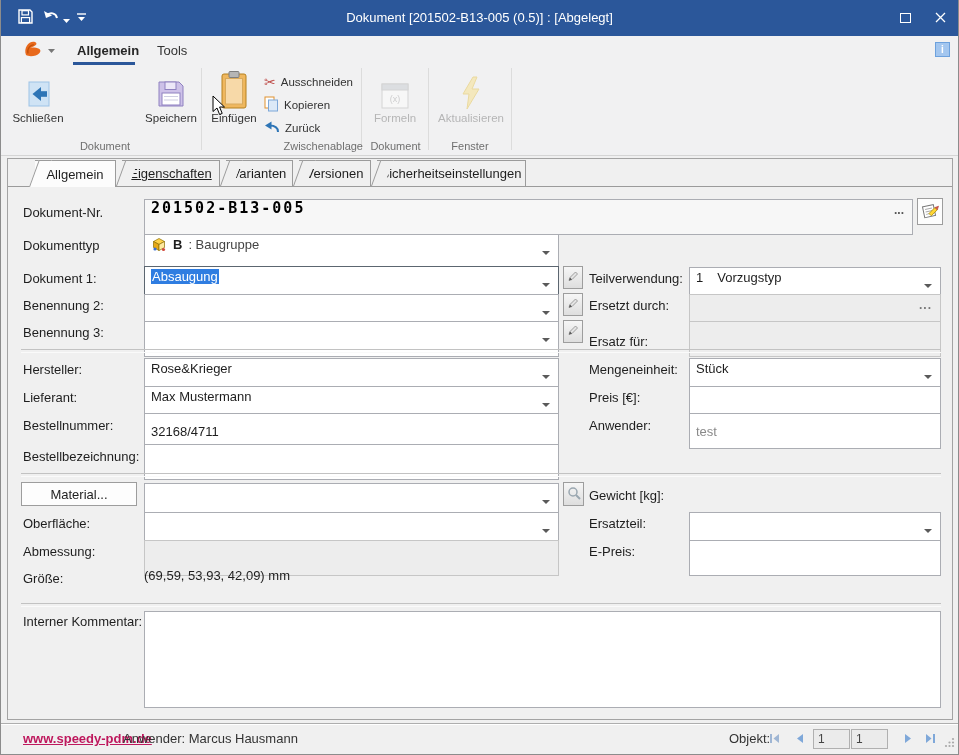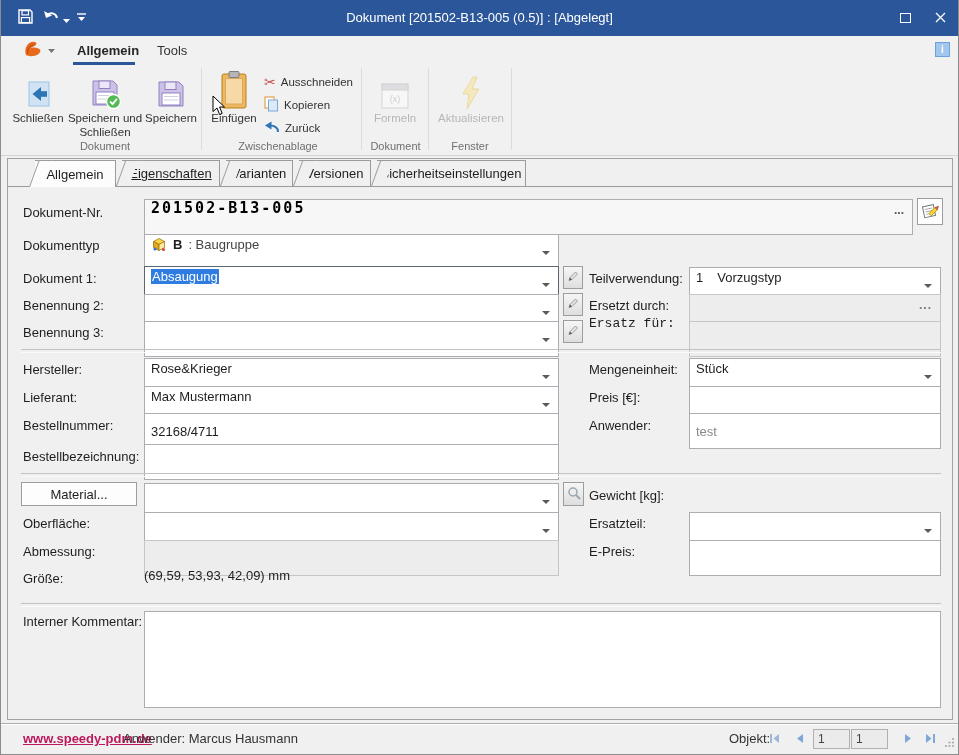--- a/index.html
+++ b/index.html
@@ -135,33 +135,20 @@
     <div class="rbtn" style="left:10px;width:54px;">
       <div class="ric">
         <svg width="32" height="32" viewBox="0 0 32 32">
             <rect x="7" y="4" width="20" height="24" fill="#cfe3f5" stroke="#9dc3e6"></rect>
             <path d="M19 9 L10.5 16 L19 23 Z" fill="#2e75b6"></path>
             <rect x="18" y="13.2" width="7" height="5.6" fill="#2e75b6"></rect>
           </svg>
       </div>
       <div>Schließen</div>
     </div>
-    <div class="rbtn" style="left:66px;width:76px;">
-      <div class="ric">
-        <svg width="34" height="34" viewBox="0 0 34 34">
-            <path d="M5 5 h20 l4 4 v20 h-24 z" fill="#cdc1e8" stroke="#8f81c0"></path>
-            <rect x="11" y="5" width="11" height="7.5" fill="#ece7f8" stroke="#8f81c0"></rect>
-            <rect x="8" y="16" width="18" height="12" fill="#fff" stroke="#8f81c0"></rect>
-            <path d="M10 19.5h14 M10 23h14" stroke="#cfcfe2"></path>
-            <circle cx="25.5" cy="25.5" r="7" fill="#55b955" stroke="#fff" stroke-width="1.4"></circle>
-            <path d="M22 25.5 l2.6 2.6 4.4-5.4" fill="none" stroke="#fff" stroke-width="1.8"></path>
-          </svg>
-      </div>
-      <div>Speichern und Schließen</div>
-    </div>
     <div class="rbtn" style="left:142px;width:56px;">
       <div class="ric">
         <svg width="32" height="32" viewBox="0 0 32 32">
             <path d="M4 4 h20 l4 4 v20 h-24 z" fill="#cdc1e8" stroke="#8f81c0"></path>
             <rect x="10" y="4" width="11" height="7.5" fill="#ece7f8" stroke="#8f81c0"></rect>
             <rect x="7" y="15" width="18" height="12" fill="#fff" stroke="#8f81c0"></rect>
             <path d="M9 18.5h14 M9 22h14" stroke="#cfcfe2"></path>
           </svg>
       </div>
       <div>Speichern</div>
@@ -214,21 +201,21 @@
       <div class="ric">
         <svg width="26" height="34" viewBox="0 0 26 34">
             <path d="M15 1 L5 18 h6 L9 33 L21 13 h-7 L19 1 Z" fill="#f7e089" stroke="#e3c24e"></path>
           </svg>
       </div>
       <div>Aktualisieren</div>
     </div>
     <div class="gsep" style="left:510px;"></div>
 
     <div class="glbl" style="left:10px;width:188px;">Dokument</div>
-    <div class="glbl" style="left:200px;width:154px;">Zwischenablage</div>
+    <div class="glbl" style="left:208px;width:154px;text-align:right;">Zwischenablage</div>
     <div class="glbl" style="left:364px;width:61px;">Dokument</div>
     <div class="glbl" style="left:430px;width:78px;">Fenster</div>
   </div>
 
   <div class="panel"></div>
   <div class="tabline"></div>
   <div class="tab active" style="left:34px;width:81px;">
       <span>Allgemein</span>
     </div>
   <div class="tab" style="left:121px;width:98px;text-decoration:underline;">
@@ -307,21 +294,21 @@
   </div>
 
   <div class="lbl" style="left:22px;top:325px;">Benennung 3:</div>
   <div class="fld combo" style="left:143px;top:321px;width:415px;"></div>
   <div class="pbtn" style="left:562px;top:320px;">
     <span><svg width="12" height="12">
           <path d="M2 10.5 L3 7.5 L8.5 2 L10.5 4 L5 9.5 Z" fill="#e4e4e4" stroke="#8a8a8a" stroke-width=".8"></path>
           <path d="M2 10.5 L3 7.5 L5 9.5 Z" fill="#555"></path>
         </svg></span>
   </div>
-  <div class="lbl" style="left:588px;top:316px;font-family:Liberation Mono, monospace;">Ersatz für:</div>
+  <div class="lbl" style="left:588px;top:334px;">Ersatz für:</div>
   <div class="fld ro" style="left:688px;top:321px;width:252px;"></div>
 
   <div class="hsep" style="top:349px;"></div>
 
   <div class="lbl" style="left:22px;top:362px;">Hersteller:</div>
   <div class="fld combo" style="left:143px;top:358px;width:415px;">
     <span>Rose&amp;Krieger</span>
   </div>
   <div class="lbl" style="left:588px;top:362px;">Mengeneinheit:</div>
   <div class="fld combo" style="left:688px;top:358px;width:252px;">

